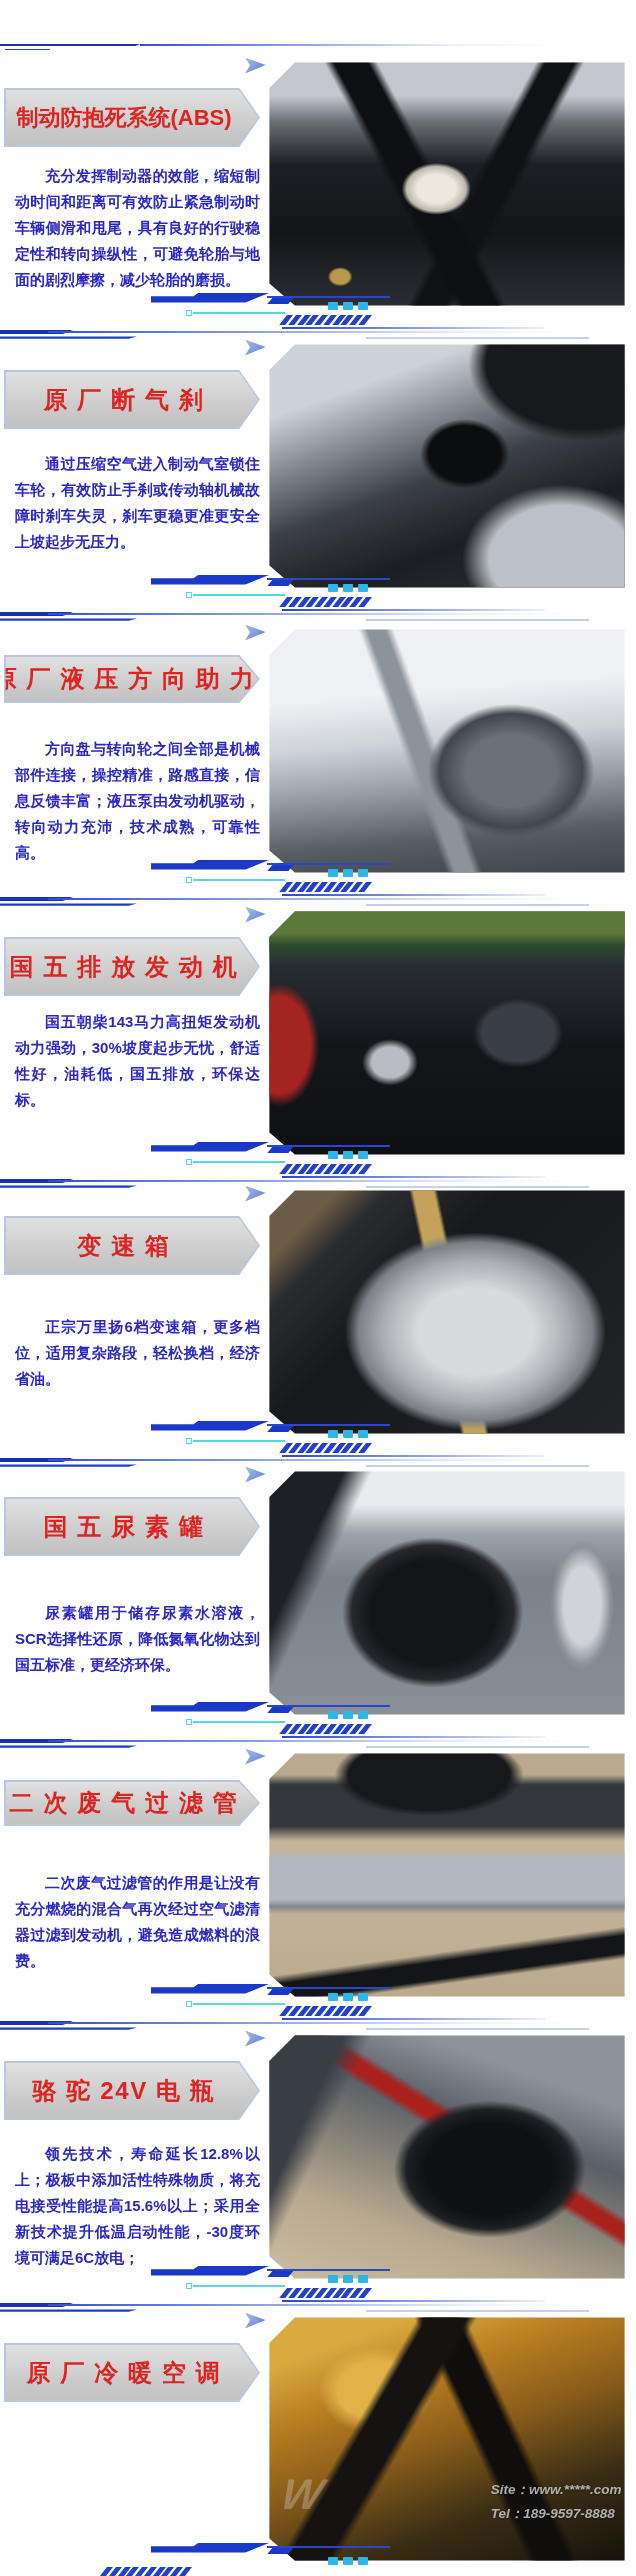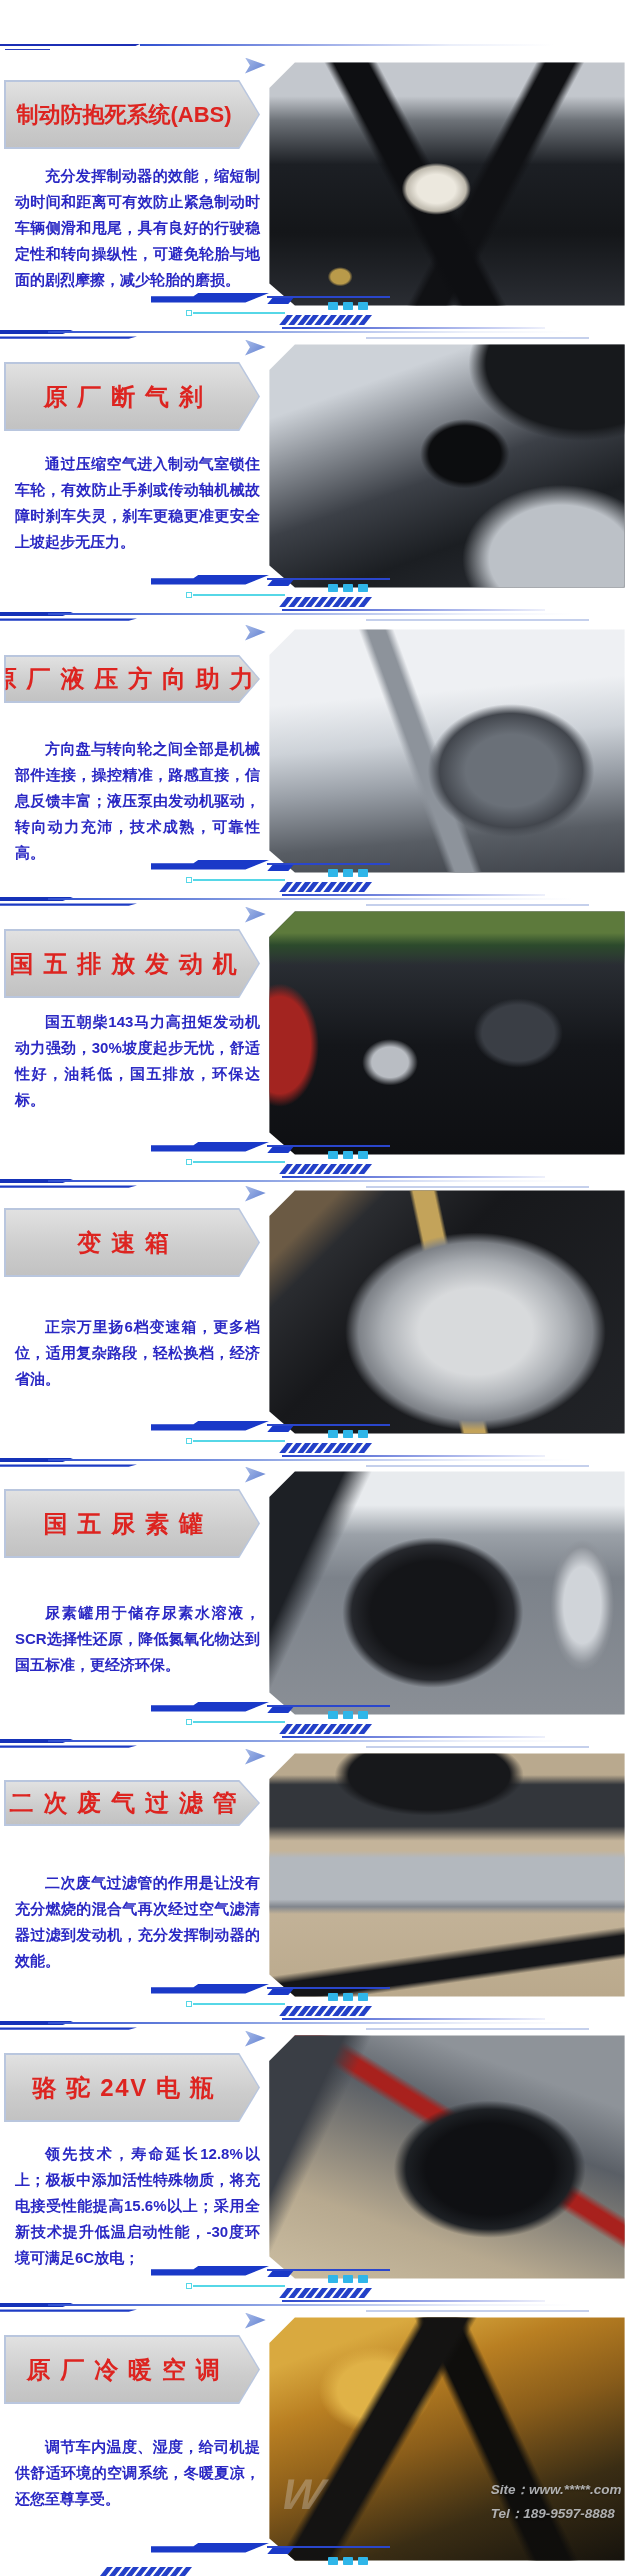--- a/index.html
+++ b/index.html
@@ -15,21 +15,21 @@
          clip-path:polygon(25.5px 0,100% 0,100% 100%,25.5px 100%,0 calc(100% - 22px),0 25.5px);}
   .dots{position:absolute;left:65px;bottom:1.6px;display:flex;gap:4.8px;z-index:4;}
   .dots i{display:block;width:10.3px;height:8.8px;background:#2fb6e9;border-radius:0.8px;}
 
   
   .arrow{position:absolute;left:245px;top:1.6px;width:20.7px;height:16px;z-index:3;
          background:linear-gradient(135deg,#a9bce8,#5b7bd0);
          clip-path:polygon(0 0,100% 46%,0 100%,24% 48%);}
 
   
-  .tbox{position:absolute;left:4px;top:24px;width:256px;height:69px;background:#b9c6de;
+  .tbox{position:absolute;left:4px;top:32px;width:256px;height:59px;background:#b9c6de;
         clip-path:polygon(0 0,calc(100% - 20.7px) 0,100% 50%,calc(100% - 20.7px) 100%,0 100%);z-index:5;}
   .tbox-in{position:absolute;inset:1.6px;background:linear-gradient(180deg,#e1e1e1,#cccccc 60%,#c2c2c2);
         clip-path:polygon(0 0,calc(100% - 20px) 0,100% 50%,calc(100% - 20px) 100%,0 100%);
         display:flex;align-items:center;justify-content:center;}
   .tbox h2{margin:0;padding:0 24px 0 8px;font-size:24px;font-weight:bold;color:#dd2420;
         letter-spacing:1.6px;white-space:nowrap;}
   .tbox.small h2{font-size:22px;letter-spacing:0;}
 
   
   .btxt{position:absolute;left:11px;width:253px;z-index:5;color:#2a28c4;font-weight:bold;
@@ -409,21 +409,21 @@
           <i></i>
           <i></i>
         </div>
     </div>
     <div class="tbox" style="top:33px;height:46px">
       <div class="tbox-in">
           <h2>二 次 废 气 过 滤 管</h2>
         </div>
     </div>
     <div class="btxt" style="top:119px">
-      <p>二次废气过滤管的作用是让没有充分燃烧的混合气再次经过空气滤清器过滤到发动机，充分发挥制动器的效能。</p>
+      <p>二次废气过滤管的作用是让没有充分燃烧的混合气再次经过空气滤清器过滤到发动机，避免造成燃料的浪费。</p>
     </div>
     <div class="divbar"></div>
     <div class="divbar2"></div>
     <div class="divline"></div>
     <div class="cyan">
         <i></i>
       </div>
     <div class="hash">
         <i></i>
         <i></i>
@@ -503,23 +503,20 @@
           <i></i>
           <i></i>
           <i></i>
         </div>
     </div>
     <div class="tbox">
       <div class="tbox-in">
           <h2>原 厂 冷 暖 空 调</h2>
         </div>
     </div>
-    <div class="btxt" style="top:119px">
-      <p>调节车内温度、湿度，给司机提供舒适环境的空调系统，冬暖夏凉，还您至尊享受。</p>
-    </div>
     <div class="divbar" style="top:232px"></div>
     <div class="divbar2" style="top:237px"></div>
     <div class="divline" style="top:235px"></div>
     <div class="hash" style="left:103px;top:256px">
         <i></i>
         <i></i>
         <i></i>
         <i></i>
         <i></i>
         <i></i>

